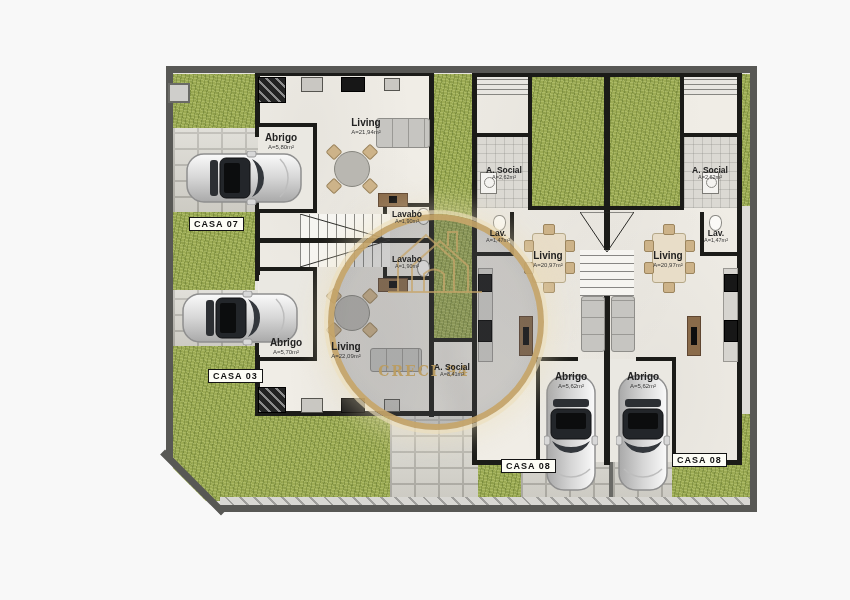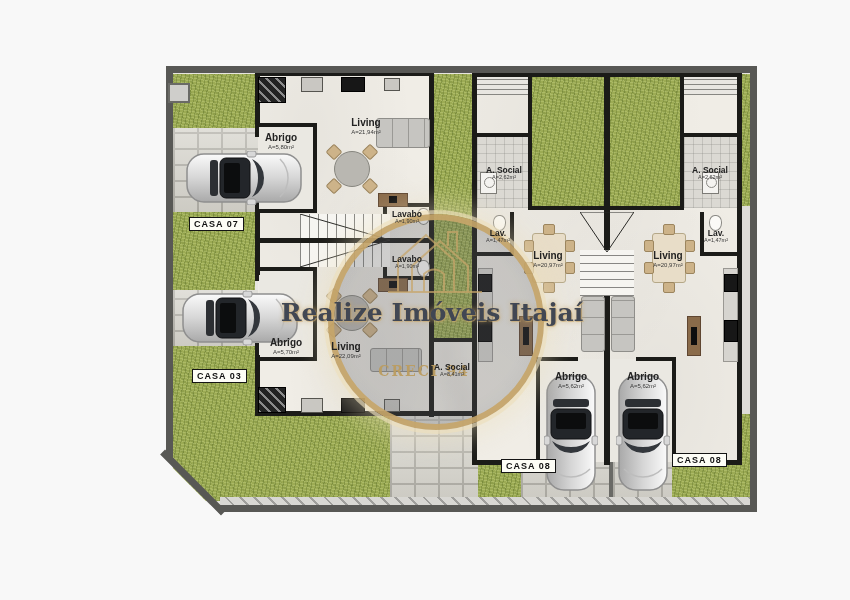--- a/index.html
+++ b/index.html
@@ -369,30 +369,29 @@
   <div class="rlabel" style="left:668px;top:251px;">
     <div class="rname">Living</div>
     <div class="rarea">A=20,97m²</div>
   </div>
   <div class="rlabel" style="left:643px;top:372px;">
     <div class="rname">Abrigo</div>
     <div class="rarea">A=5,62m²</div>
   </div>
 
   <div class="casatag" style="left:189px;top:217px;">CASA 07</div>
-  <div class="casatag" style="left:192px;top:369px;">CASA 03</div>
+  <div class="casatag" style="left:208px;top:369px;">CASA 03</div>
   <div class="casatag" style="left:501px;top:459px;">CASA 08</div>
   <div class="casatag" style="left:672px;top:453px;">CASA 08</div>
 
   <div class="wm-circle"></div>
   <svg class="abs" style="left:380px;top:220px;z-index:52;opacity:.8;" width="110" height="82" viewBox="0 0 110 82">
     <g fill="none" stroke="rgba(198,165,105,.9)" stroke-width="2">
       <path d="M18 72 L18 40 L46 15 L74 40 L74 72"></path>
       <path d="M32 72 L32 46 L60 21 L88 46 L88 72"></path>
       <path d="M44 72 L44 54 Q54 45 64 54 L64 72"></path>
       <path d="M68 26 L68 12 L77 12 L77 32"></path>
       <line x1="8" y1="72" x2="102" y2="72"></line>
     </g>
   </svg>
-  <div class="wm-title">Realize Imóveis Itajaí</div>
   <div class="wm-creci">CRECI 94</div>
 
 </div>
 
 </body></html>

